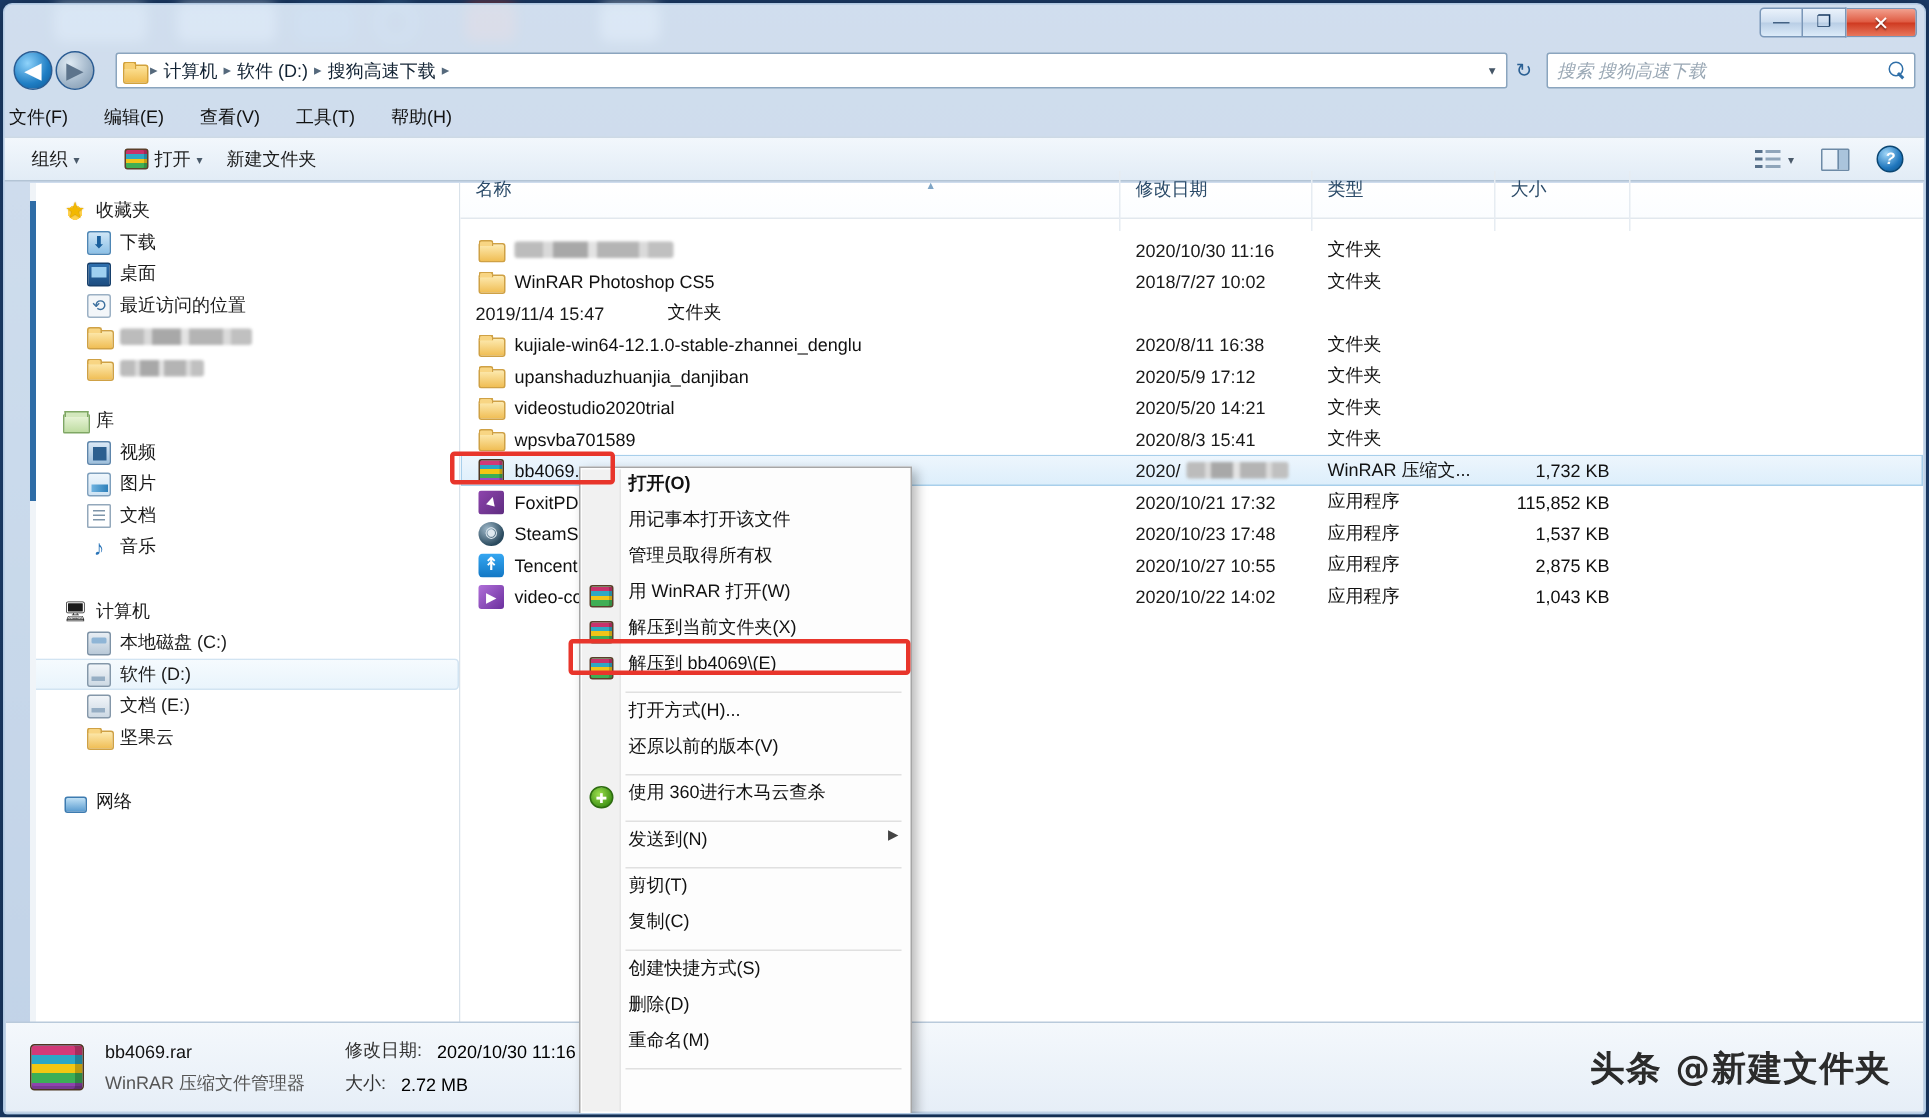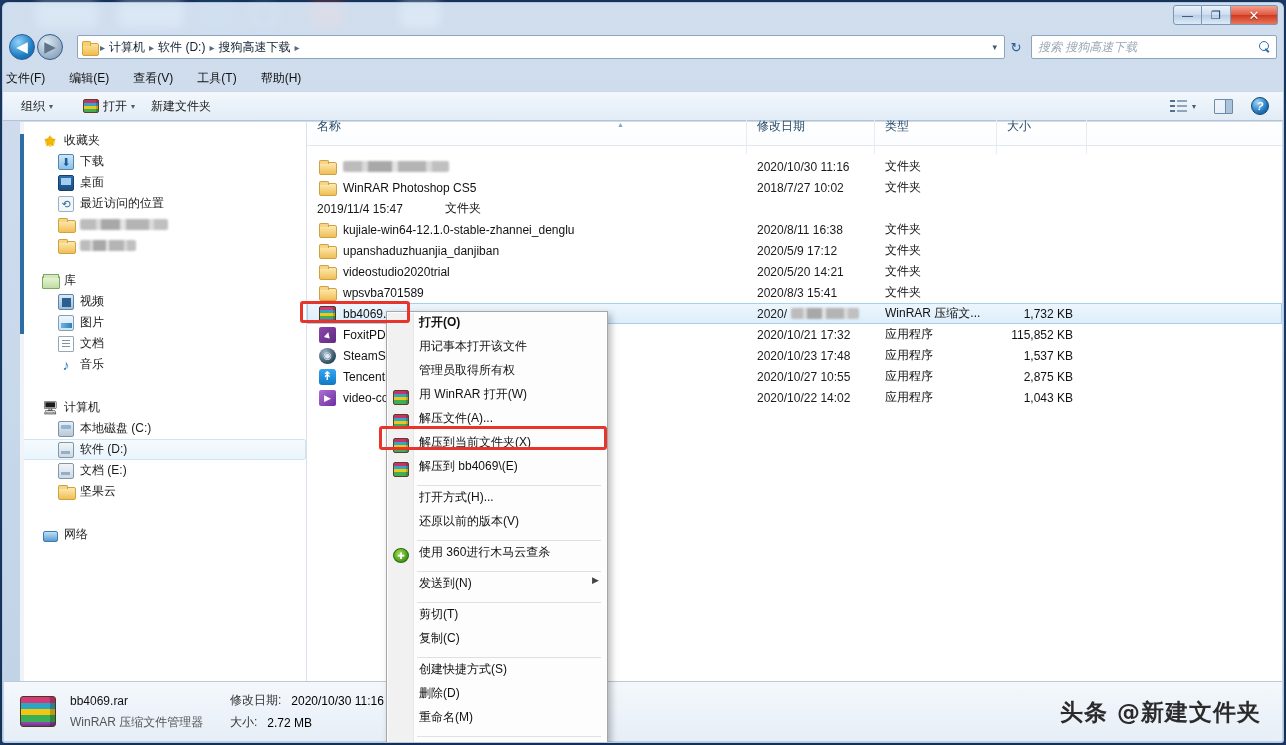--- a/index.html
+++ b/index.html
@@ -636,24 +636,20 @@
       </div>
       <div class="ctxitem">
         <span>管理员取得所有权</span>
       </div>
       <div class="ctxitem">
         <span class="cico rar-ico"></span>
         <span>用 WinRAR 打开(W)</span>
       </div>
       <div class="ctxitem">
         <span class="cico rar-ico"></span>
-        <span>解压文件(A)...</span>
-      </div>
-      <div class="ctxitem">
-        <span class="cico rar-ico"></span>
         <span>解压到当前文件夹(X)</span>
       </div>
       <div class="ctxitem">
         <span class="cico rar-ico"></span>
         <span>解压到 bb4069\(E)</span>
       </div>
       <div class="ctxsep"></div>
 
       <div class="ctxitem">
         <span>打开方式(H)...</span>

